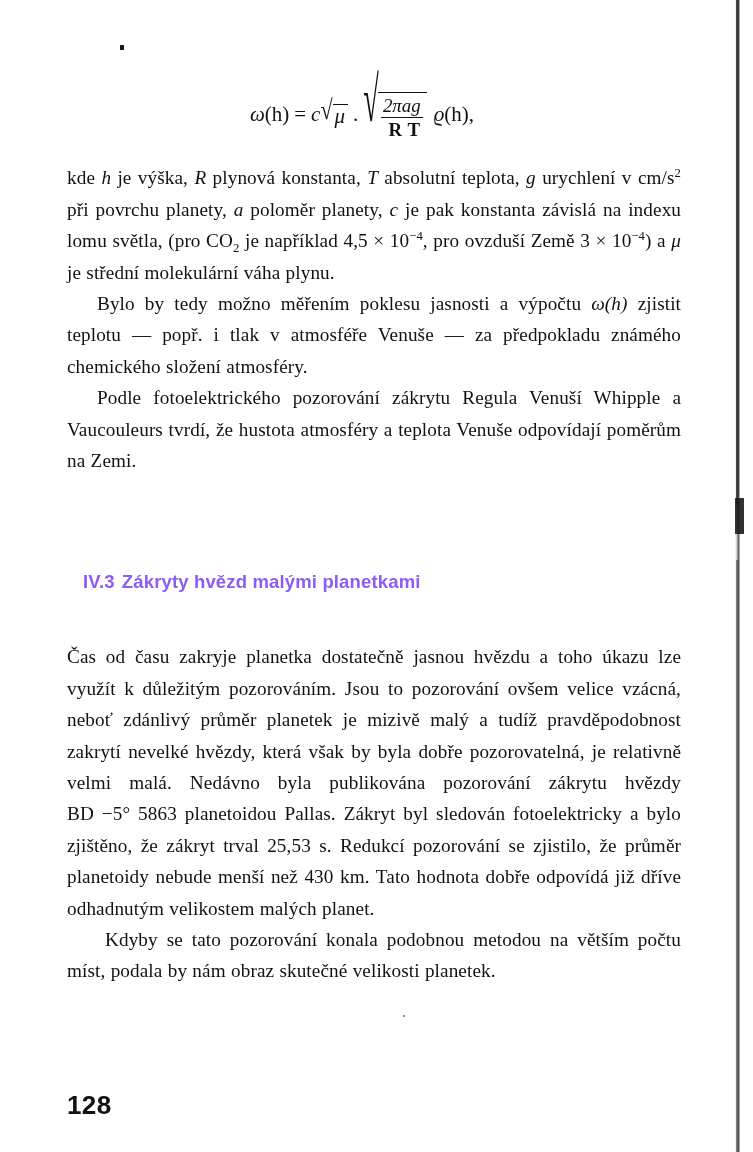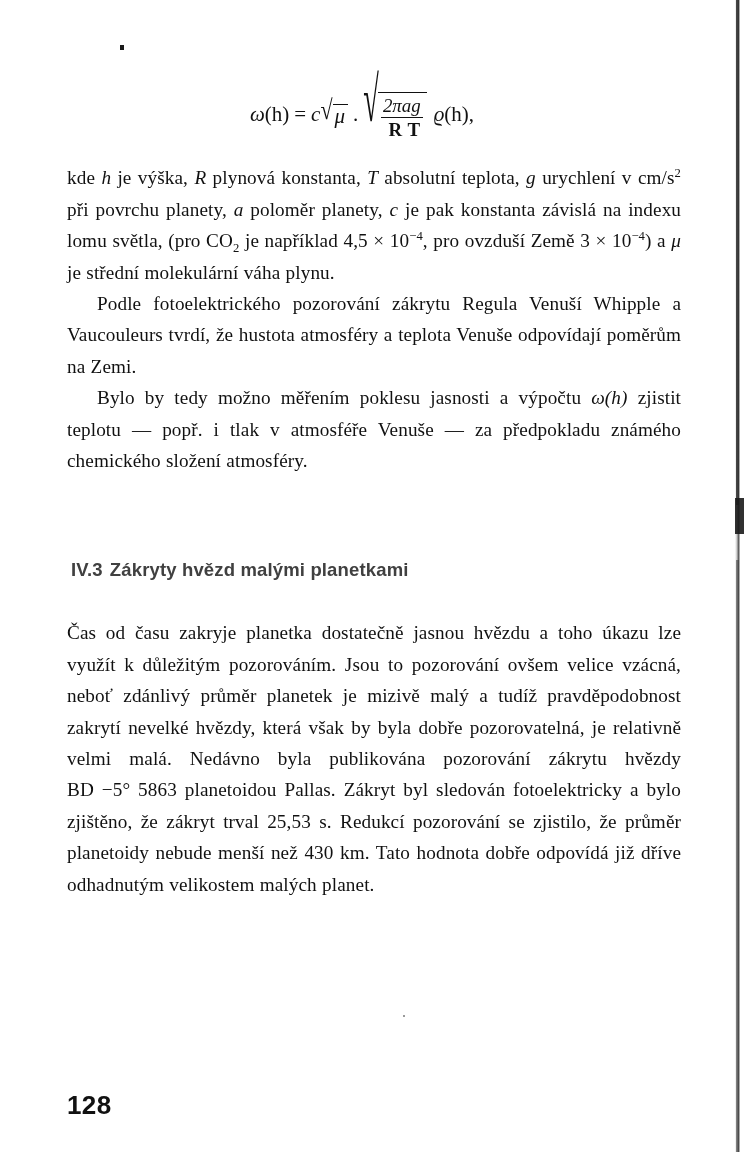--- a/index.html
+++ b/index.html
@@ -195,22 +195,22 @@
   }
   .rho-term { padding-left: 7px; font-family: Liberation Serif, serif; }
 
   
   h2.section-heading {
     font-family: "Liberation Sans", sans-serif;
     font-weight: 700;
     font-size: 18.5px;
     line-height: 22px;
     letter-spacing: .15px;
-    margin: 4px;
-    color: #404040;
+    margin: 16px;
+    color: #8b5cf6;
   }
   .heading-num { margin-right: 7px; }
 
   .spacer-before-heading { height: 79px; }
   .spacer-after-heading { height: 32px; }
 
   
   #page-number {
     position: absolute;
     left: 67px;
@@ -244,30 +244,31 @@
             <span class="rad-body"><i class="f-it">μ</i></span>
           </span><span class="f-op">.</span><span class="radical-big">
             <span class="rad-sign-big">√</span>
             <span class="rad-body-big"><span class="frac"><span class="num">2πag</span><span class="den">R T</span></span></span>
           </span><span class="rho-term"><i class="f-it">ϱ</i><span>(h)</span></span><span>,</span>
       </span>
     </div>
 
     <p class="body cont"><span>kde </span><i class="var">h</i><span> je výška, </span><i class="var">R</i><span> plynová konstanta, </span><i class="var">T</i><span> absolutní teplota, </span><i class="var">g</i><span> urychlení v cm/s</span><sup class="sc">2</sup><span> při povrchu planety, </span><i class="var">a</i><span> poloměr planety, </span><i class="var">c</i><span> je pak konstanta závislá na indexu lomu světla, (pro CO</span><sub class="sc">2</sub><span> je například 4,5 × 10</span><sup class="sc">−4</sup><span>, pro ovzduší Země 3 × 10</span><sup class="sc">−4</sup><span>) a </span><i class="var">μ</i><span> je střední molekulární váha plynu.</span></p>
 
+    <p class="body indent"><span>Bylo by tedy možno měřením poklesu jasnosti a výpočtu </span><i class="var nb">ω(h)</i><span> zjistit teplotu — popř. i tlak v atmosféře Venuše — za předpokladu známého chemického složení atmosféry.</span></p>
+
     <p class="body indent">Podle fotoelektrického pozorování zákrytu Regula Venuší Whipple a Vaucouleurs tvrdí, že hustota atmosféry a teplota Venuše odpovídají poměrům na Zemi.</p>
 
-    <p class="body indent"><span>Bylo by tedy možno měřením poklesu jasnosti a výpočtu </span><i class="var nb">ω(h)</i><span> zjistit teplotu — popř. i tlak v atmosféře Venuše — za předpokladu známého chemického složení atmosféry.</span></p>
-
     <div class="spacer-before-heading"></div>
 
     <h2 class="section-heading"><span class="heading-num">IV.3</span><span>Zákryty hvězd malými planetkami</span></h2>
 
     <div class="spacer-after-heading"></div>
 
     <p class="body cont"><span>Čas od času zakryje planetka dostatečně jasnou hvězdu a toho úkazu lze využít k důležitým pozorováním. Jsou to pozorování ovšem velice vzácná, neboť zdánlivý průměr planetek je mizivě malý a tudíž pravděpodobnost zakrytí nevelké hvězdy, která však by byla dobře pozorovatelná, je relativně velmi malá. Nedávno byla publikována pozorování zákrytu hvězdy </span><span class="nb">BD −5° 5863</span><span> planetoidou Pallas. Zákryt byl sledován fotoelektricky a bylo zjištěno, že zákryt trval </span><span class="nb">25,53 s</span><span>. Redukcí pozorování se zjistilo, že průměr planetoidy nebude menší než </span><span class="nb">430 km</span><span>. Tato hodnota dobře odpovídá již dříve odhadnutým velikostem malých planet.</span></p>
 
+    <p class="body indent-lg">Kdyby se tato pozorování konala podobnou metodou na větším počtu míst, podala by nám obraz skutečné velikosti planetek.</p>
 
   </div>
 
   <div id="page-number">128</div>
 
 </div>
 
 </body></html>

